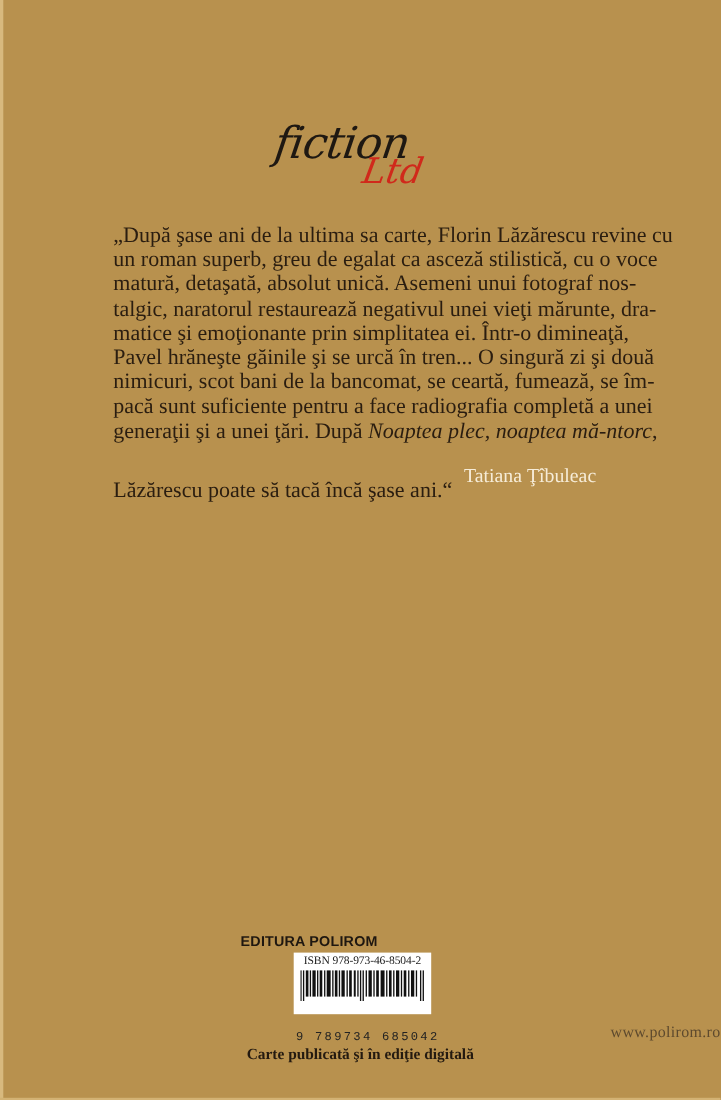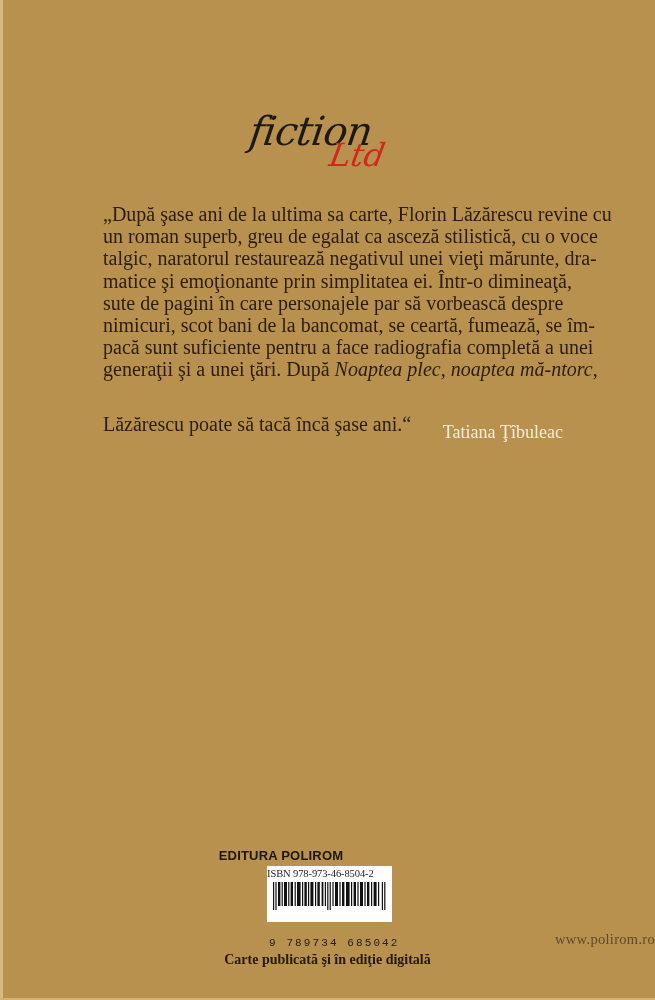--- a/index.html
+++ b/index.html
@@ -78,21 +78,21 @@
     }
     .quote .line.last {
       text-align-last: left;
       margin-top: 32px;
     }
     .quote em {
       font-style: italic;
     }
     .attribution {
       position: absolute;
-      right: 92px;
+      right: 113px;
       top: 422px;
       font-size: 18px;
       color: #F6ECD8;
       margin-left: 40px;
     }
     .publisher {
       position: absolute;
       left: 0;
       width: 562px;
       top: 848px;
@@ -109,20 +109,21 @@
       top: 866px;
       width: 125px;
       height: 56px;
       background: #FFFFFF;
     }
     .isbn-text {
       position: absolute;
       left: 0;
       top: 2px;
       width: 125px;
+      text-align: center;
       font-family: "Liberation Serif", serif;
       font-size: 10.5px;
       color: #222;
       letter-spacing: -0.1px;
     }
     .bars {
       position: absolute;
       left: 6px;
       top: 16px;
       width: 113px;
@@ -170,23 +171,24 @@
 <div class="edge-strip-bottom"></div>
 
 <div class="logo">
   <span class="logo-fiction">fiction</span>
   <span class="logo-ltd">Ltd</span>
 </div>
 
 <div class="quote">
   <span class="line">„După şase ani de la ultima sa carte, Florin Lăzărescu revine cu</span>
   <span class="line">un roman superb, greu de egalat ca asceză stilistică, cu o voce</span>
+  <span class="line">matură, detaşată, absolut unică. Asemeni unui fotograf nos-</span>
   <span class="line">talgic, naratorul restaurează negativul unei vieţi mărunte, dra-</span>
   <span class="line">matice şi emoţionante prin simplitatea ei. Într-o dimineaţă,</span>
-  <span class="line">sute de pagini în care personajele par să vorbească despre</span>
+  <span class="line">Pavel hrăneşte găinile şi se urcă în tren... O singură zi şi două</span>
   <span class="line">nimicuri, scot bani de la bancomat, se ceartă, fumează, se îm-</span>
   <span class="line">pacă sunt suficiente pentru a face radiografia completă a unei</span>
   <span class="line"><span>generaţii şi a unei ţări. După </span><em>Noaptea plec, noaptea mă-ntorc</em><span>,</span></span>
   <span class="line last">Lăzărescu poate să tacă încă şase ani.“</span>
 </div>
 
 <div class="attribution">Tatiana Ţîbuleac</div>
 
 <div class="publisher">EDITURA POLIROM</div>
 

